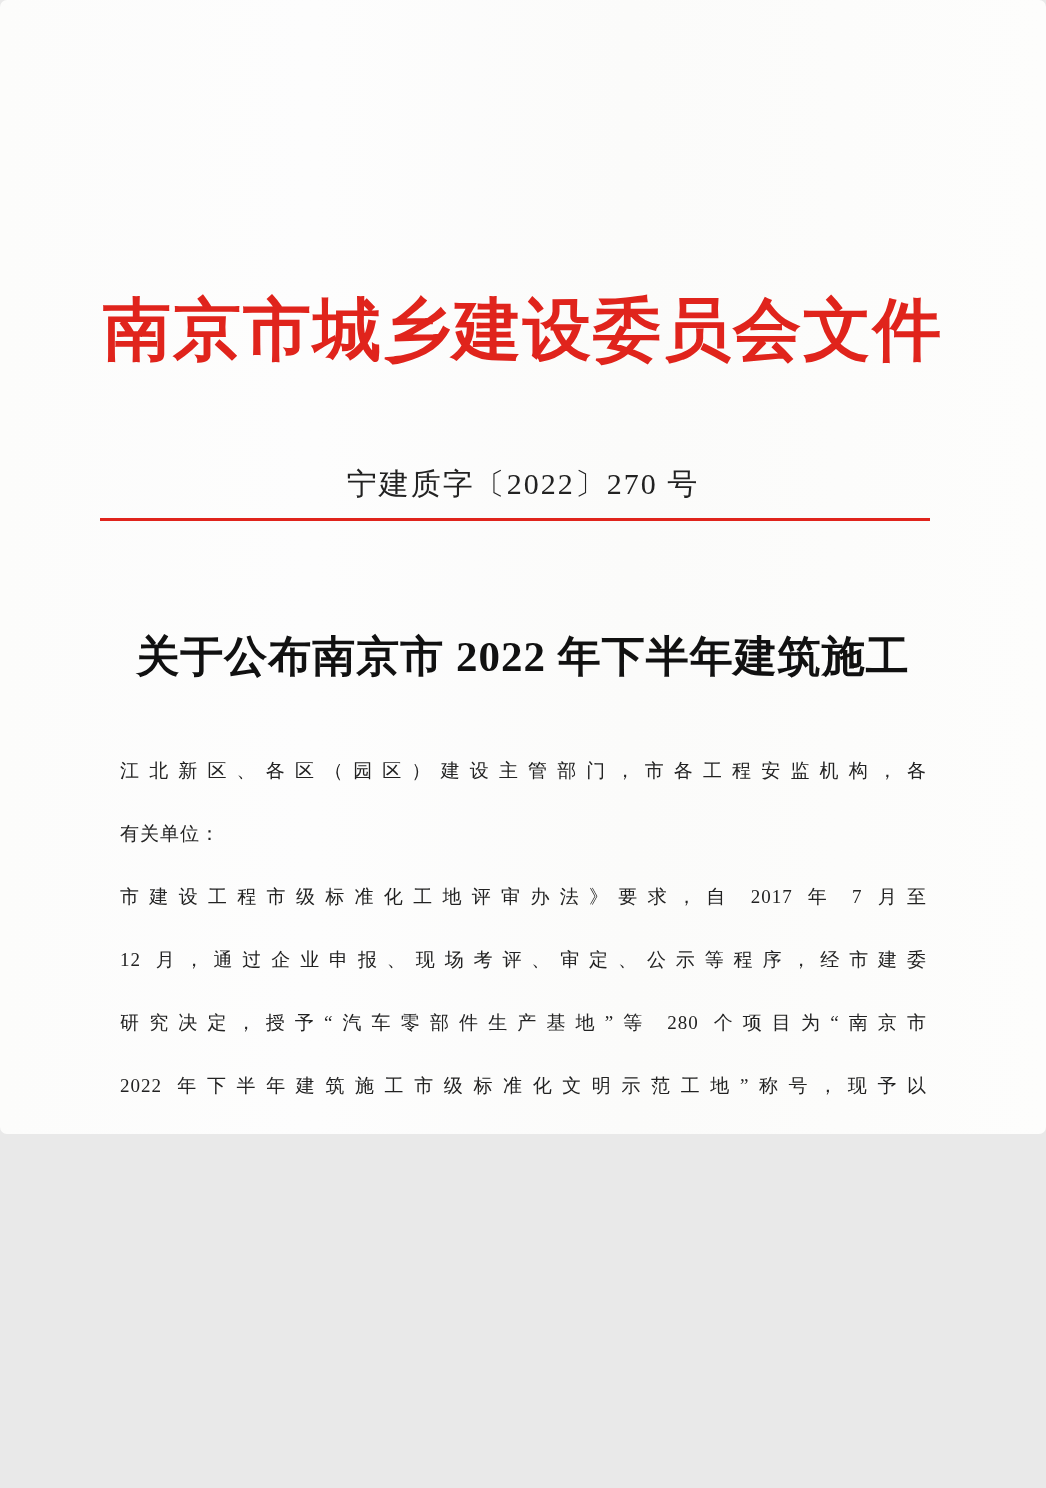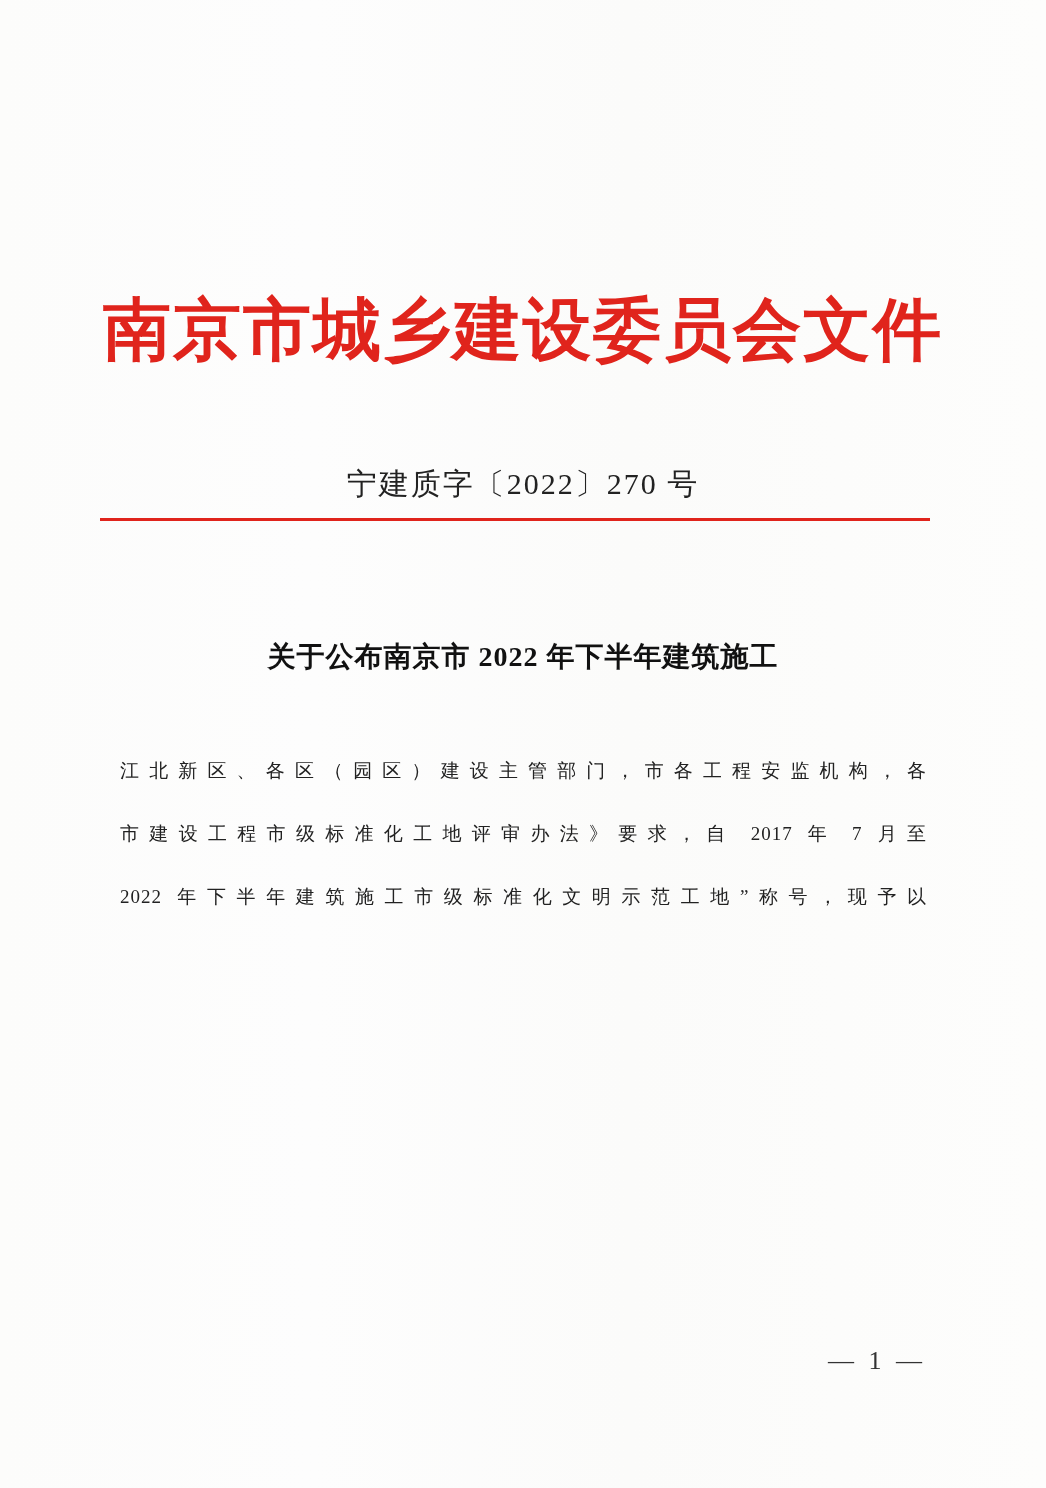--- a/index.html
+++ b/index.html
@@ -3,26 +3,27 @@
 <meta charset="utf-8">
 <style>
   html, body {
     margin: 0;
     padding: 0;
     background: #e9e9e9;
   }
   .page {
     position: relative;
     width: 1046px;
-    height: 1488px;
+    height: 1134px;
     margin: 0 auto;
     background: linear-gradient(90deg, #fcfcfb 0%, #fdfdfd 30%, #fbfbfa 60%, #fdfdfc 100%);
     overflow: hidden;
     font-family: "Liberation Serif", "DejaVu Serif", serif;
     color: #1f1f1f;
+    border-radius: 7px;
   }
   .org-title {
     margin: 280px 0 0 0;
     padding: 0;
     text-align: center;
     font-size: 68px;
     line-height: 100px;
     font-weight: bold;
     letter-spacing: 2px;
     color: #e0241c;
@@ -41,21 +42,21 @@
     width: 830px;
     height: 3px;
     background: #e0241c;
     border: none;
   }
   .doc-title {
     margin: 100px 60px 0 60px;
     padding: 0;
     text-align: center;
     font-weight: bold;
-    font-size: 28px;
+    font-size: 43px;
     line-height: 72px;
     color: #111111;
     letter-spacing: 1px;
   }
   .doc-title .title-line {
     display: block;
   }
   .body-text {
     margin: 50px 111px 0 112px;
   }
@@ -93,20 +94,23 @@
   <div class="doc-number">宁建质字〔2022〕270 号</div>
 
   <div class="red-divider"></div>
 
   <h2 class="doc-title">
     <span class="title-line">关于公布南京市 2022 年下半年建筑施工</span>
   </h2>
 
   <div class="body-text">
     <p class="bline j">江北新区、各区（园区）建设主管部门，市各工程安监机构，各</p>
+    <p class="bline">有关单位：</p>
     <p class="bline j">市建设工程市级标准化工地评审办法》要求，自 2017 年 7 月至</p>
+    <p class="bline j">12 月，通过企业申报、现场考评、审定、公示等程序，经市建委</p>
+    <p class="bline j">研究决定，授予“汽车零部件生产基地”等 280 个项目为“南京市</p>
     <p class="bline j">2022 年下半年建筑施工市级标准化文明示范工地”称号，现予以</p>
 
   </div>
 
   <div class="page-number">— 1 —</div>
 
 </div>
 
 </body></html>

